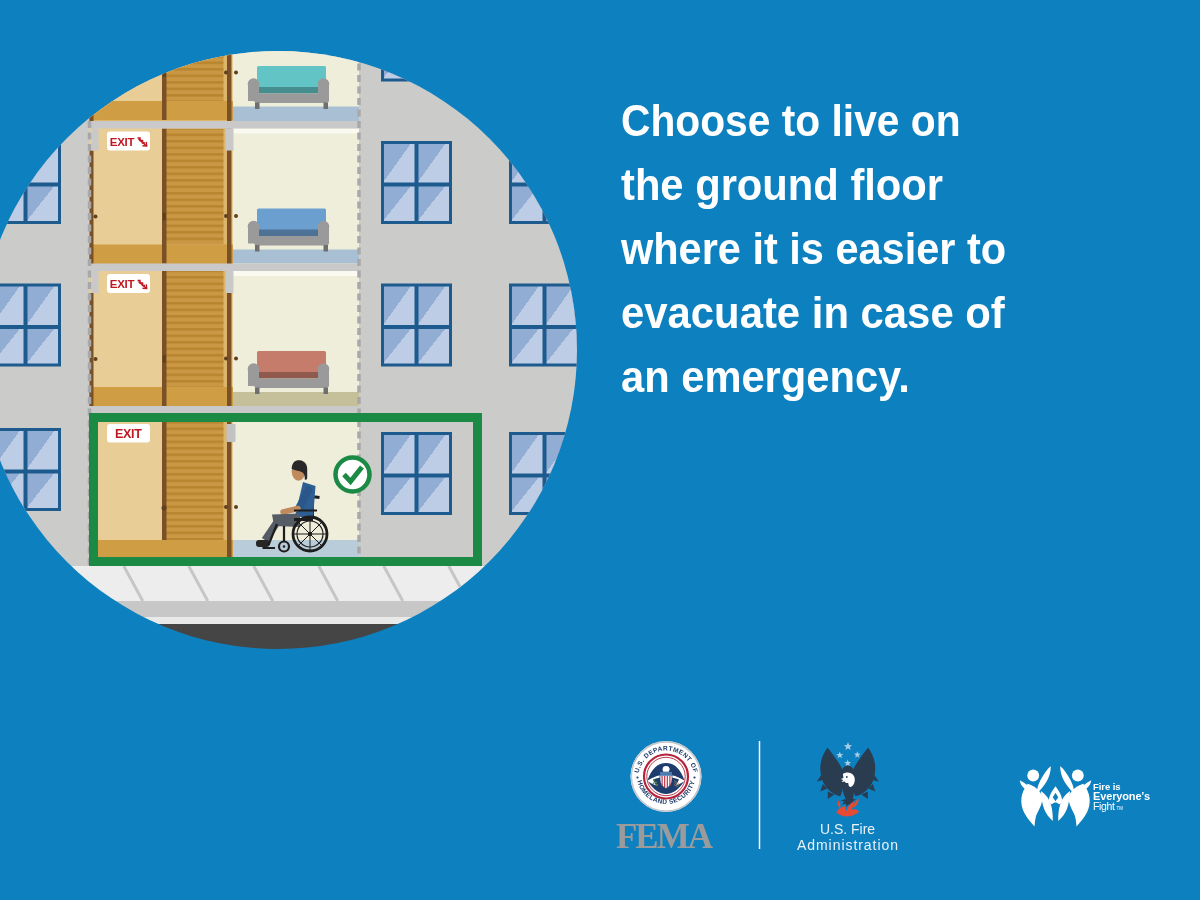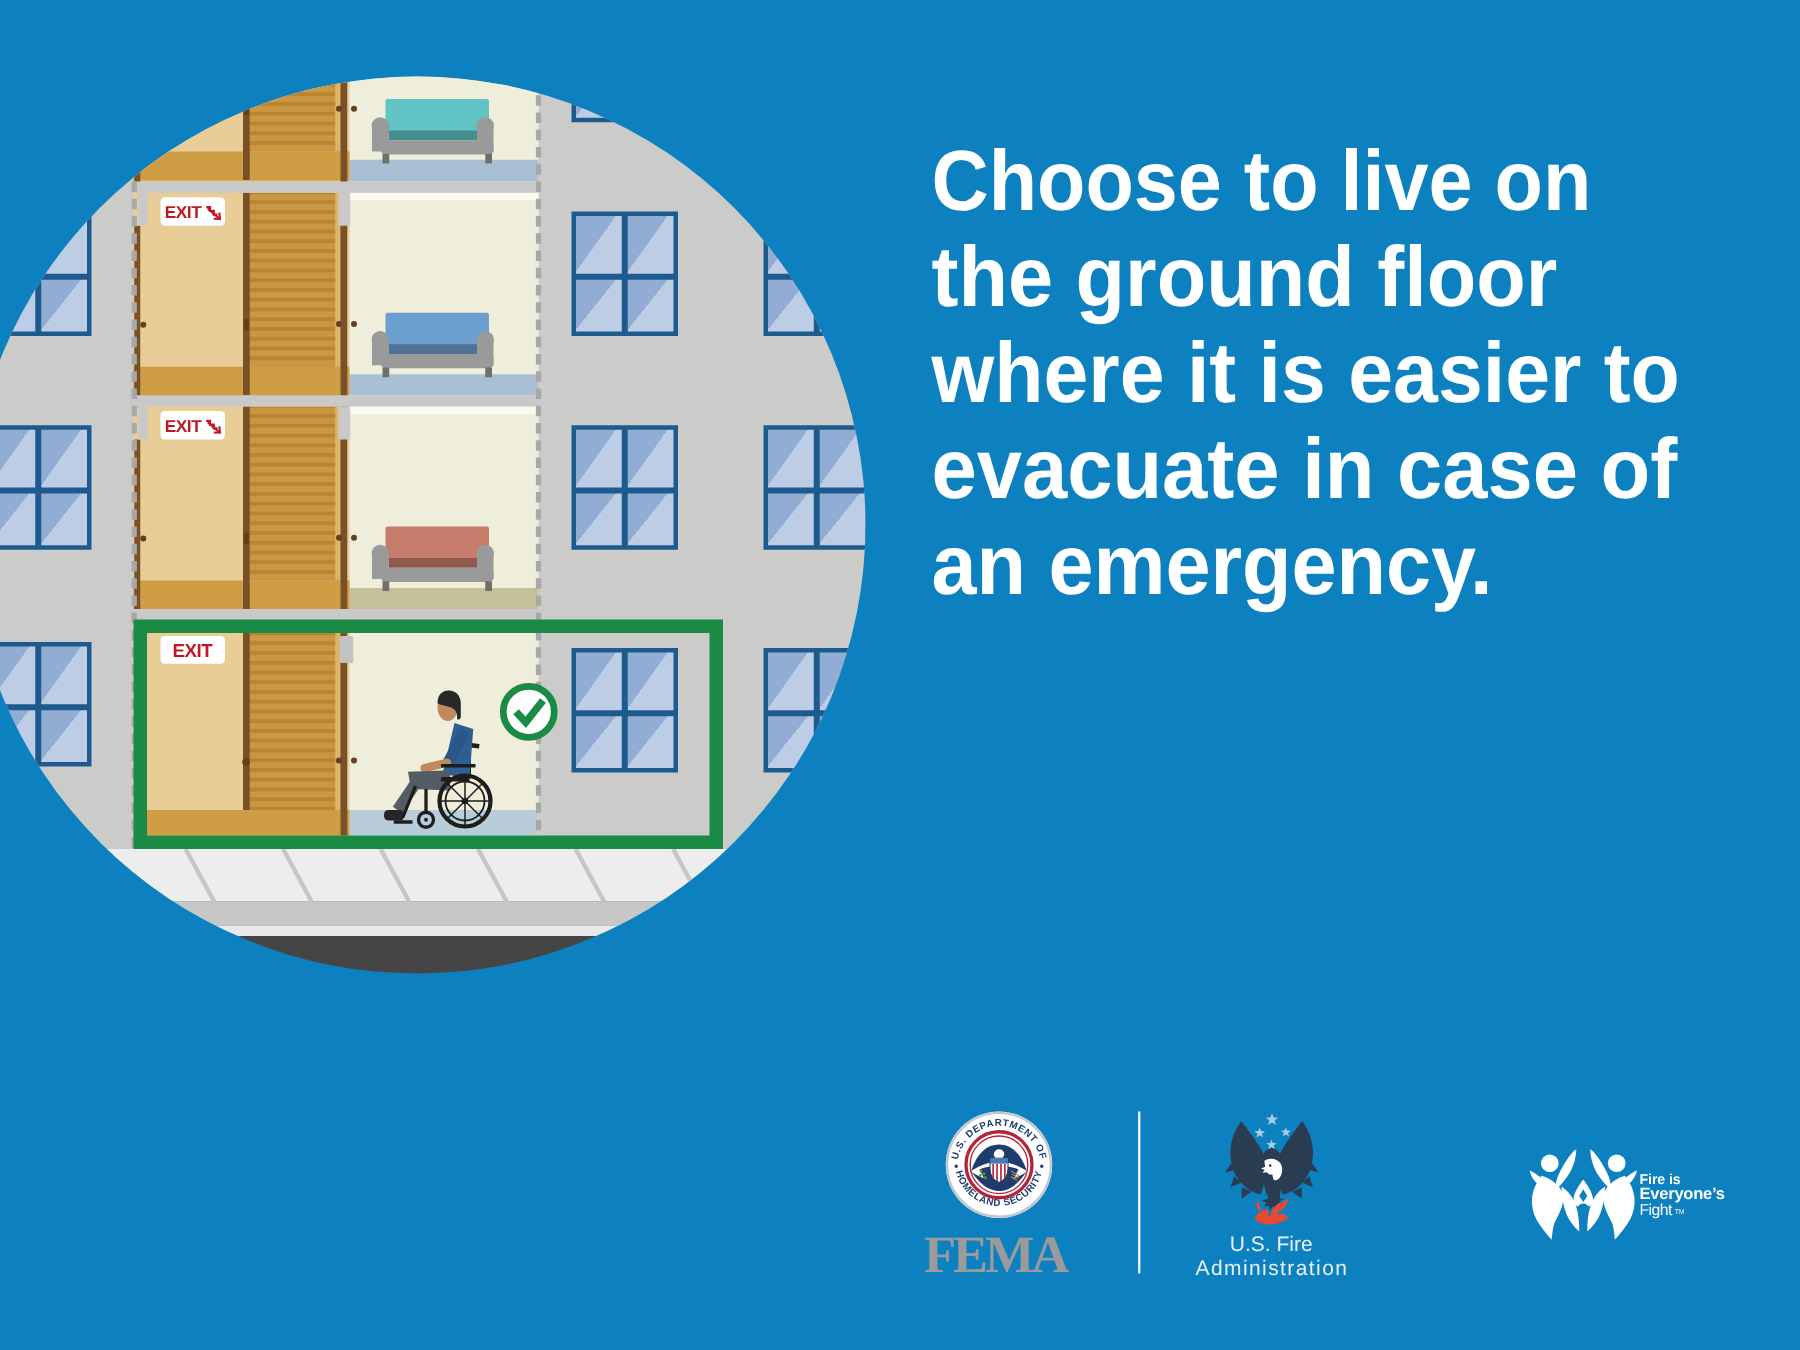--- a/index.html
+++ b/index.html
@@ -1,17 +1,17 @@
 <!DOCTYPE html>
 <html><head>
 <meta charset="utf-8">
 <style>
 html,body{margin:0;padding:0}
 body{width:1200px;height:900px;background:#0d80c0;overflow:hidden;position:relative;font-family:"Liberation Sans",sans-serif}
-#headline{position:absolute;left:621px;top:89px;color:#ffffff;font-weight:bold;font-size:57px;line-height:64px;white-space:nowrap}
+#headline{position:absolute;left:621px;top:89px;color:#ffffff;font-weight:bold;font-size:44px;line-height:64px;white-space:nowrap}
 #headline div{transform-origin:0 50%}
 svg{position:absolute;left:0;top:0}
 </style>
 </head>
 <body>
 <svg width="1200" height="900" viewBox="0 0 1200 900">
 <defs>
   <clipPath id="circ">
         <circle cx="278" cy="350" r="299"></circle>
       </clipPath>

